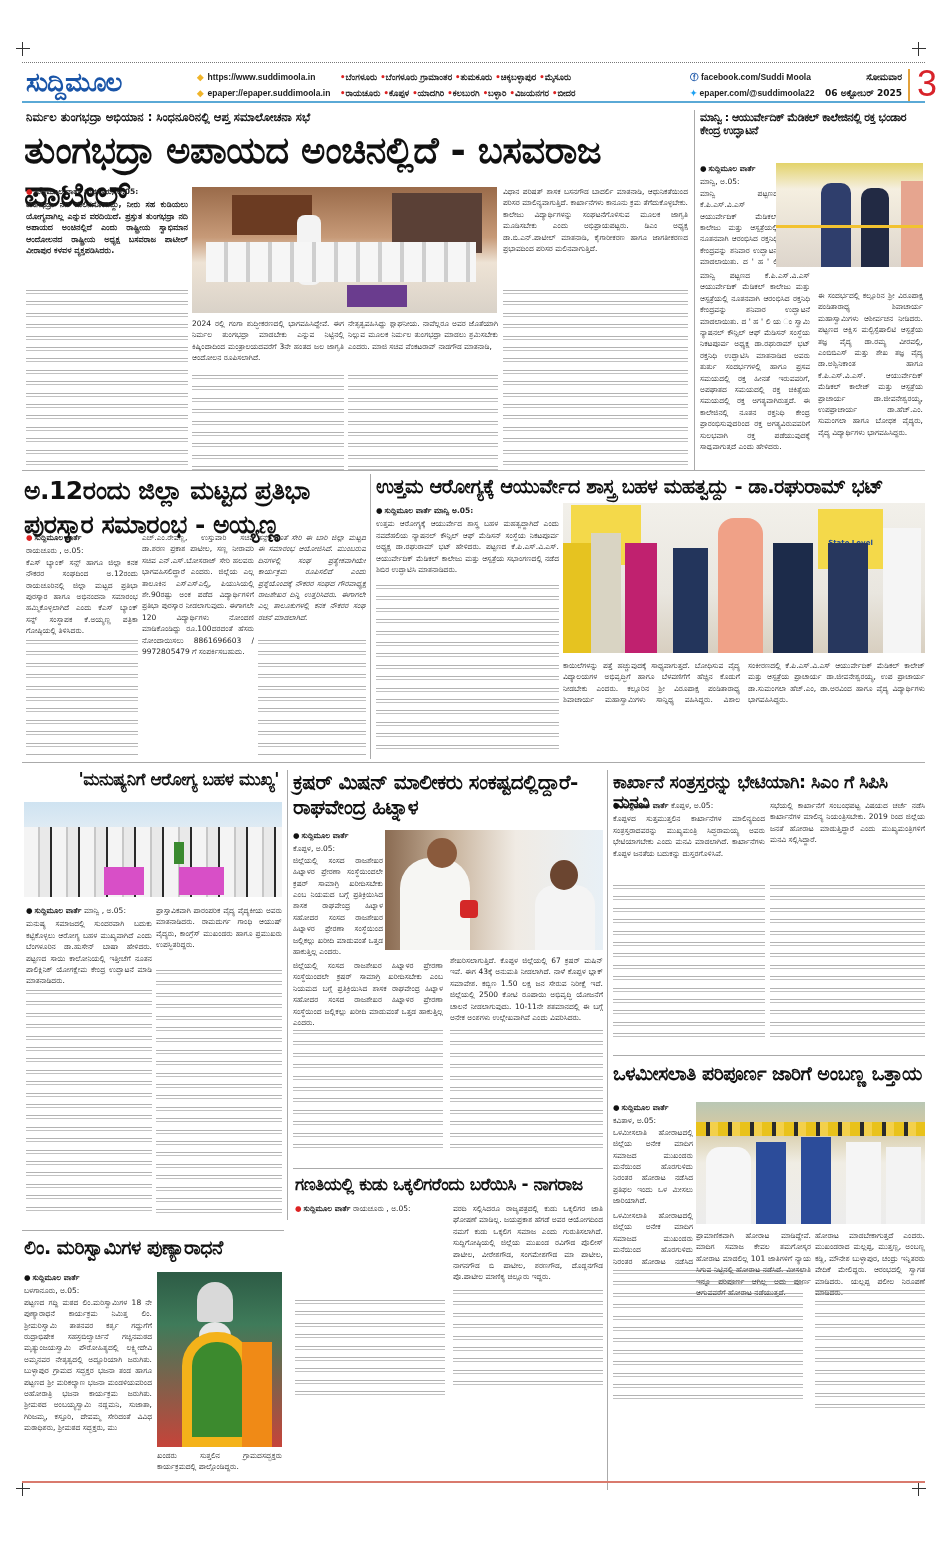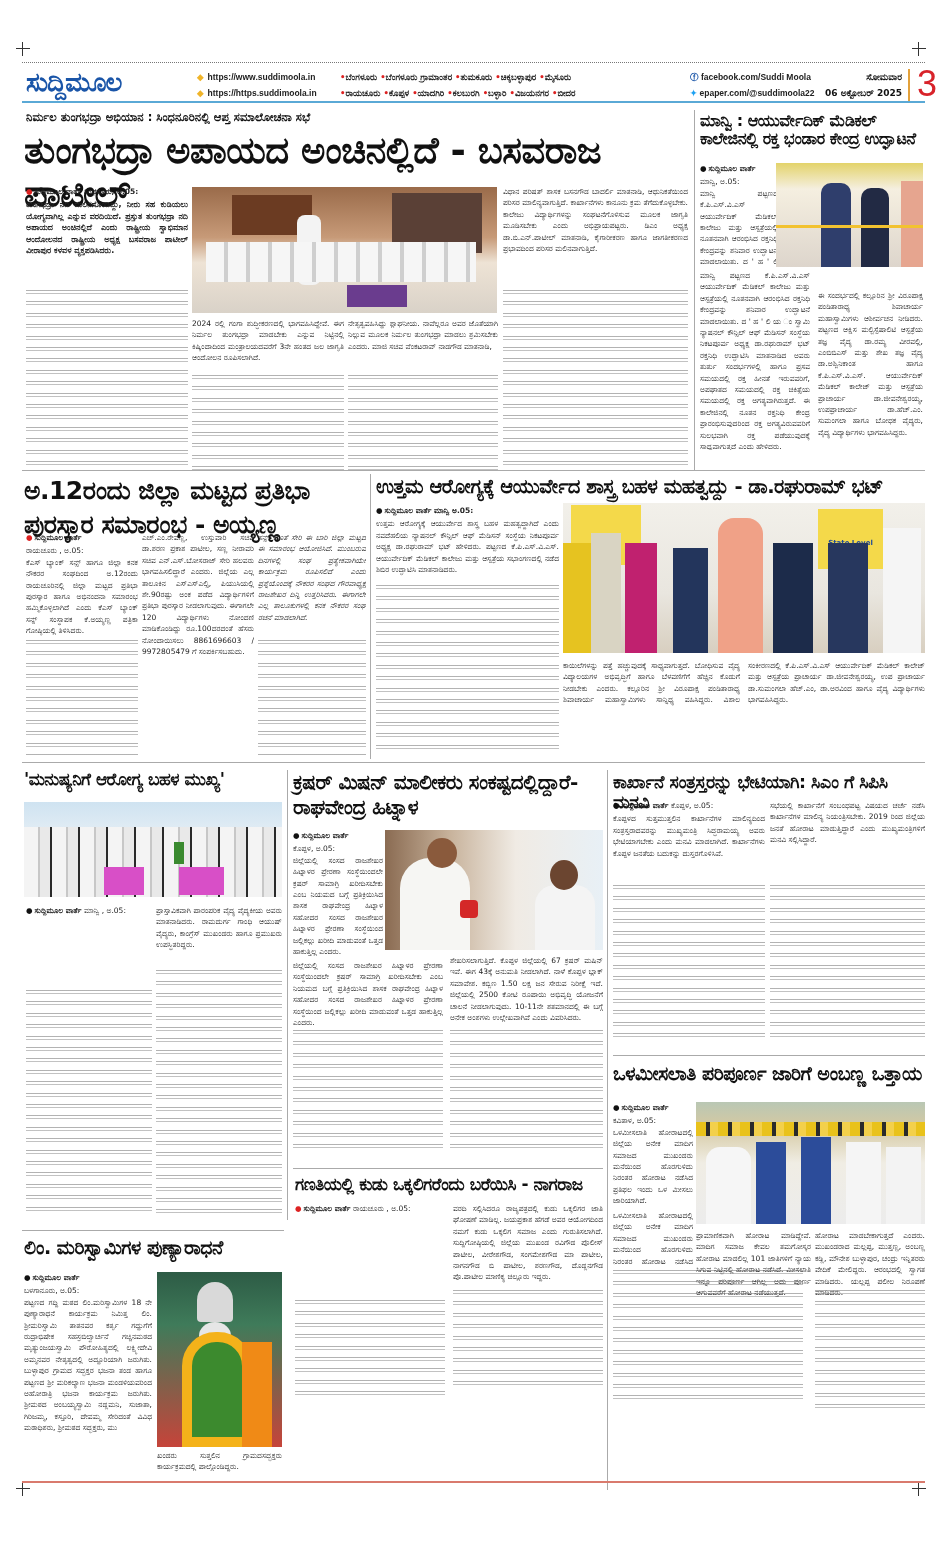--- a/index.html
+++ b/index.html
@@ -45,21 +45,21 @@
 
 <div class="crop" style="left:16px;top:42px;"></div>
 <div class="crop" style="left:912px;top:42px;"></div>
 <div class="crop" style="left:16px;top:1482px;"></div>
 <div class="crop" style="left:912px;top:1482px;"></div>
 
 <header class="mast">
   <div class="logo">ಸುದ್ದಿಮೂಲ</div>
   <div class="urls">
     <div><span class="dot">◆</span><span>https://www.suddimoola.in</span></div>
-    <div><span class="dot">◆</span><span>https://https.suddimoola.in</span></div>
+    <div><span class="dot">◆</span><span>epaper://epaper.suddimoola.in</span></div>
   </div>
   <div class="districts">
     <div>
       <span class="b">•</span><span>ಬೆಂಗಳೂರು</span>
       <span class="b">•</span><span>ಬೆಂಗಳೂರು ಗ್ರಾಮಾಂತರ</span>
       <span class="b">•</span><span>ತುಮಕೂರು</span>
       <span class="b">•</span><span>ಚಿಕ್ಕಬಳ್ಳಾಪುರ</span>
       <span class="b">•</span><span>ಮೈಸೂರು</span>
     </div>
     <div>
@@ -104,21 +104,21 @@
   <div class="body-text" style="left:348px;top:318px;width:150px;height:150px;">ನೇತೃತ್ವವಹಿಸಿದ್ದು ಶ್ಲಾಘನೀಯ. ನಾವೆಲ್ಲರೂ ಅವರ ಜೊತೆಯಾಗಿ ನಿಲ್ಲುವ ಮೂಲಕ ನಿರ್ಮಲ ತುಂಗಭದ್ರಾ ಮಾಡಲು ಶ್ರಮಿಸಬೇಕು ಎಂದರು. ಮಾಜಿ ಸಚಿವ ವೆಂಕಟರಾವ್ ನಾಡಗೌಡ ಮಾತನಾಡಿ,</div>
   <div class="lines" style="left:348px;top:375px;width:150px;height:95px;"></div>
   <div class="body-text" style="left:503px;top:186px;width:185px;height:280px;">ವಿಧಾನ ಪರಿಷತ್ ಶಾಸಕ ಬಸನಗೌಡ ಬಾದರ್ಲಿ ಮಾತನಾಡಿ, ಆಧುನಿಕತೆಯಿಂದ ಪರಿಸರ ಮಾಲಿನ್ಯವಾಗುತ್ತಿದೆ. ಕಾರ್ಖಾನೆಗಳು ಕಾನೂನು ಕ್ರಮ ತೆಗೆದುಕೊಳ್ಳಬೇಕು. ಕಾಲೇಜು ವಿದ್ಯಾರ್ಥಿಗಳನ್ನು ಸಂಘಟನೆಗೊಳಿಸುವ ಮೂಲಕ ಜಾಗೃತಿ ಮೂಡಿಸಬೇಕು ಎಂದು ಅಭಿಪ್ರಾಯಪಟ್ಟರು. ಡಿಎಂ ಅಧ್ಯಕ್ಷ ಡಾ.ಬಿ.ಎನ್.ಪಾಟೀಲ್ ಮಾತನಾಡಿ, ಕೈಗಾರೀಕರಣ ಹಾಗೂ ಜಾಗತೀಕರಣದ ಪ್ರಭಾವದಿಂದ ಪರಿಸರ ಮಲಿನವಾಗುತ್ತಿದೆ.</div>
   <div class="lines" style="left:503px;top:290px;width:185px;height:176px;"></div>
   <div class="lines" style="left:26px;top:290px;width:162px;height:176px;"></div>
 </section>
 
 <div class="vrule" style="left:694px;top:110px;height:360px;"></div>
 
 <section>
-  <h2 class="headline" style="left:700px;top:112px;font-size:16px;width:225px;">ಮಾನ್ವಿ : ಆಯುರ್ವೇದಿಕ್ ಮೆಡಿಕಲ್ ಕಾಲೇಜಿನಲ್ಲಿ ರಕ್ತ ಭಂಡಾರ ಕೇಂದ್ರ ಉದ್ಘಾಟನೆ</h2>
+  <h2 class="headline" style="left:700px;top:112px;font-size:11px;width:225px;">ಮಾನ್ವಿ : ಆಯುರ್ವೇದಿಕ್ ಮೆಡಿಕಲ್ ಕಾಲೇಜಿನಲ್ಲಿ ರಕ್ತ ಭಂಡಾರ ಕೇಂದ್ರ ಉದ್ಘಾಟನೆ</h2>
   <div class="body-text" style="left:700px;top:163px;width:78px;height:105px;">
     <div class="byline"><span class="bul" style="color:#111">●</span><span>ಸುದ್ದಿಮೂಲ ವಾರ್ತೆ</span></div>
     <div>ಮಾನ್ವಿ, ಅ.05:</div>
     <div>ಮಾನ್ವಿ ಪಟ್ಟಣದ ಕೆ.ಪಿ.ಎಸ್.ವಿ.ಎಸ್ ಆಯುರ್ವೇದಿಕ್ ಮೆಡಿಕಲ್ ಕಾಲೇಜು ಮತ್ತು ಆಸ್ಪತ್ರೆಯಲ್ಲಿ ನೂತನವಾಗಿ ಆರಂಭಿಸಿದ ರಕ್ತನಿಧಿ ಕೇಂದ್ರವನ್ನು ಶನಿವಾರ ಉದ್ಘಾಟನೆ ಮಾಡಲಾಯಿತು. ದ ' ಹ ' ಲಿ ಯ ಂ ಸ್ವಾಮಿ ನ್ಯಾಷನಲ್ ಕೌನ್ಸಿಲ್ ಆಫ್ ಮೆಡಿಸನ್ ಸಂಸ್ಥೆಯ ನಿಕಟಪೂರ್ವ ಅಧ್ಯಕ್ಷ ಡಾ.ರಘುರಾಮ್ ಭಟ್ ರಕ್ತನಿಧಿ ಉದ್ಘಾಟಿಸಿ ಮಾತನಾಡಿದ ಅವರು ತುರ್ತು ಸಂದರ್ಭಗಳಲ್ಲಿ ಹಾಗೂ ಪ್ರಸವ ಸಮಯದಲ್ಲಿ ರಕ್ತ ಹೀನತೆ ಇರುವವರಿಗೆ, ಅಪಘಾತದ ಸಮಯದಲ್ಲಿ ರಕ್ತ ಚಿಕಿತ್ಸೆಯ ಸಮಯದಲ್ಲಿ ರಕ್ತ ಅಗತ್ಯವಾಗಿರುತ್ತದೆ. ಈ ಕಾಲೇಜಿನಲ್ಲಿ ನೂತನ ರಕ್ತನಿಧಿ ಕೇಂದ್ರ ಪ್ರಾರಂಭಿಸುವುದರಿಂದ ರಕ್ತ ಅಗತ್ಯವಿರುವವರಿಗೆ ಸುಲಭವಾಗಿ ರಕ್ತ ಪಡೆಯುವುದಕ್ಕೆ ಸಾಧ್ಯವಾಗುತ್ತದೆ ಎಂದು ಹೇಳಿದರು.</div>
   </div>
   <div class="photo" style="left:776px;top:163px;width:147px;height:104px;background:linear-gradient(180deg,#e3d36a 0%,#f5efe0 25%,#ddd5cc 100%);">
     <div style="position:absolute;left:45px;top:20px;width:30px;height:84px;background:#2f3e6c;border-radius:10px 10px 0 0;"></div>
     <div style="position:absolute;left:85px;top:25px;width:28px;height:79px;background:#222a44;border-radius:10px 10px 0 0;"></div>
     <div style="position:absolute;left:125px;top:18px;width:22px;height:86px;background:#e6a58f;"></div>
     <div style="position:absolute;left:0;top:62px;width:147px;height:3px;background:#f2c230;"></div>
@@ -162,29 +162,30 @@
     <div style="position:absolute;left:210px;top:40px;width:40px;height:110px;background:#1c2b4a;"></div>
     <div style="position:absolute;left:265px;top:40px;width:40px;height:110px;background:#27375e;"></div>
     <div style="position:absolute;left:320px;top:25px;width:38px;height:125px;background:#f5f5f5;"></div>
   </div>
   <div class="body-text" style="left:563px;top:660px;width:362px;height:95px;column-count:2;column-gap:8px;">ಕಾಯಿಲೆಗಳನ್ನು ಪತ್ತೆ ಹಚ್ಚುವುದಕ್ಕೆ ಸಾಧ್ಯವಾಗುತ್ತದೆ. ಬೋಧಿಸುವ ವೈದ್ಯ ವಿದ್ಯಾಲಯಗಳ ಅಭಿವೃದ್ಧಿಗೆ ಹಾಗೂ ಬೆಳವಣಿಗೆಗೆ ಹೆಚ್ಚಿನ ಕೊಡುಗೆ ನೀಡಬೇಕು ಎಂದರು. ಕಲ್ಲೂರಿನ ಶ್ರೀ ವಿರೂಪಾಕ್ಷ ಪಂಡಿತಾರಾಧ್ಯ ಶಿವಾಚಾರ್ಯ ಮಹಾಸ್ವಾಮಿಗಳು ಸಾನ್ನಿಧ್ಯ ವಹಿಸಿದ್ದರು. ವಿಶಾಲ ಸಂಕೀರಣದಲ್ಲಿ ಕೆ.ಪಿ.ಎಸ್.ವಿ.ಎಸ್ ಆಯುರ್ವೇದಿಕ್ ಮೆಡಿಕಲ್ ಕಾಲೇಜ್ ಮತ್ತು ಆಸ್ಪತ್ರೆಯ ಪ್ರಾಚಾರ್ಯ ಡಾ.ಜೀವನೇಶ್ವರಯ್ಯ, ಉಪ ಪ್ರಾಚಾರ್ಯ ಡಾ.ಸುಮಂಗಲಾ ಹೆಚ್.ಎಂ, ಡಾ.ಅರವಿಂದ ಹಾಗೂ ವೈದ್ಯ ವಿದ್ಯಾರ್ಥಿಗಳು ಭಾಗವಹಿಸಿದ್ದರು.</div>
 </section>
 
 <div class="hrule" style="left:22px;top:762px;width:903px;"></div>
 
 <section>
-  <h2 class="headline" style="left:24px;top:770px;font-size:17px;width:255px;">'ಮನುಷ್ಯನಿಗೆ ಆರೋಗ್ಯ ಬಹಳ ಮುಖ್ಯ'</h2>
+  <h2 class="headline" style="left:24px;top:770px;font-size:17px;width:255px;text-align:right;">'ಮನುಷ್ಯನಿಗೆ ಆರೋಗ್ಯ ಬಹಳ ಮುಖ್ಯ'</h2>
   <div class="photo" style="left:24px;top:802px;width:258px;height:95px;background:linear-gradient(180deg,#cfe3f1 0%,#e7eff5 40%,#d8d8d8 100%);">
     <div style="position:absolute;left:0;top:25px;width:258px;height:70px;background:repeating-linear-gradient(90deg,#f4f4f4 0 14px,#c7c7c7 14px 16px,#e9e9e9 16px 26px,#2a2a2a 26px 28px);"></div>
     <div style="position:absolute;left:80px;top:65px;width:40px;height:28px;background:#d84fc7;"></div>
     <div style="position:absolute;left:155px;top:65px;width:45px;height:28px;background:#d84fc7;"></div>
     <div style="position:absolute;left:150px;top:40px;width:10px;height:22px;background:#3a8a2f;"></div>
   </div>
   <div class="body-text" style="left:26px;top:905px;width:126px;height:315px;">
     <div class="byline"><span class="bul" style="color:#111">●</span><span>ಸುದ್ದಿಮೂಲ ವಾರ್ತೆ</span> <span style="font-weight:normal">ಮಾನ್ವಿ , ಅ.05:</span></div>
+    <div>ಮನುಷ್ಯ ಸಮಾಜದಲ್ಲಿ ಸುಂದರವಾಗಿ ಬದುಕು ಕಟ್ಟಿಕೊಳ್ಳಲು ಆರೋಗ್ಯ ಬಹಳ ಮುಖ್ಯವಾಗಿದೆ ಎಂದು ಬೆಂಗಳೂರಿನ ಡಾ.ಹುಸೇನ್ ಬಾಷಾ ಹೇಳಿದರು. ಪಟ್ಟಣದ ಸಾಯಿ ಕಾಲೋನಿಯಲ್ಲಿ ಇತ್ತೀಚೆಗೆ ನೂತನ ಪಾಲಿಕ್ಲಿನಿಕ್ ಯೋಗಕ್ಷೇಮ ಕೇಂದ್ರ ಉದ್ಘಾಟನೆ ಮಾಡಿ ಮಾತನಾಡಿದರು.</div>
   </div>
   <div class="lines" style="left:26px;top:990px;width:126px;height:225px;"></div>
   <div class="body-text" style="left:156px;top:905px;width:126px;height:315px;">ಪ್ರಾಸ್ತಾವಿಕವಾಗಿ ಪಾರಂಪರಿಕ ವೈದ್ಯ ವೈದ್ಯಕೀಯ ಅವರು ಮಾತನಾಡಿದರು. ರಾಮದುರ್ಗ ಗಾಂಧಿ ಆಯುಷ್ ವೈದ್ಯರು, ಕಾಂಗ್ರೆಸ್ ಮುಖಂಡರು ಹಾಗೂ ಪ್ರಮುಖರು ಉಪಸ್ಥಿತರಿದ್ದರು.</div>
   <div class="lines" style="left:156px;top:970px;width:126px;height:245px;"></div>
 </section>
 
 <div class="vrule" style="left:287px;top:770px;height:450px;"></div>
 
 <section>
   <h2 class="headline" style="left:293px;top:770px;font-size:20px;width:310px;line-height:1.25;">ಕ್ರಷರ್ ಮಿಷನ್ ಮಾಲೀಕರು ಸಂಕಷ್ಟದಲ್ಲಿದ್ದಾರೆ- ರಾಘವೇಂದ್ರ ಹಿಟ್ನಾಳ</h2>

